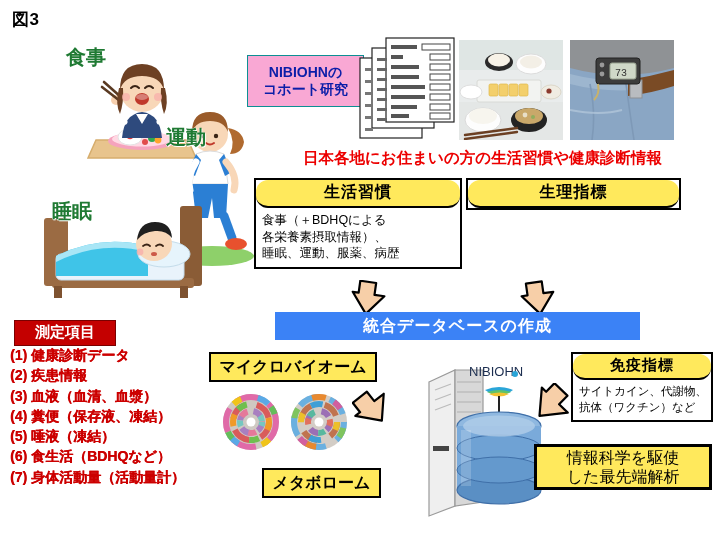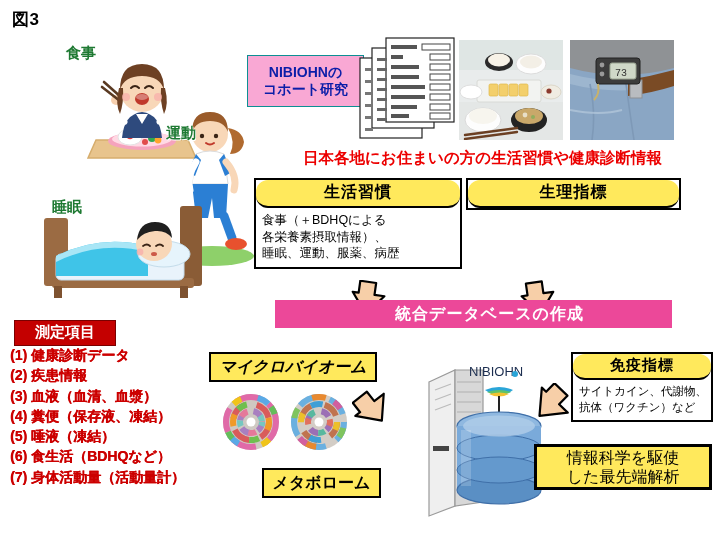--- a/index.html
+++ b/index.html
@@ -8,21 +8,21 @@
     font-family:"Liberation Sans","DejaVu Sans",sans-serif;
     position:relative;
   }
   #stage{position:absolute;left:0;top:0;width:720px;height:540px;}
   .abs{position:absolute;}
 
   
   .fig-label{left:12px;top:8px;font-size:17px;font-weight:bold;color:#000;letter-spacing:0.5px;}
 
   
-  .glabel{color:#1f7a33;font-weight:bold;font-size:15px;
+  .glabel{color:#1f7a33;font-weight:bold;font-size:20px;
           text-shadow:0.7px 0.7px 0 #ffffff,-0.5px -0.5px 0 #ffffff;}
 
   
   .cyan-box{
     left:247px;top:55px;width:117px;height:52px;background:#f9a8d4;
     border:1px solid #0d8f93;box-sizing:border-box;
     display:flex;flex-direction:column;align-items:center;justify-content:center;
     color:#0b1ea8;font-weight:bold;font-size:14px;line-height:1.25;
   }
   .cyan-box span{display:block;white-space:nowrap;}
@@ -41,43 +41,43 @@
     padding:2px 0 3px;letter-spacing:1px;border-radius:12px;
   }
   .panel-body{padding:4px 6px 5px;font-size:12.5px;font-weight:normal;line-height:1.33;color:#000;}
   .panel-body div{white-space:nowrap;}
 
   #panel-lifestyle{left:254px;top:178px;width:208px;}
   #panel-physio{left:466px;top:178px;width:215px;}
 
   
   .red-banner{
-    left:275px;top:300px;width:365px;height:28px;background:#ec4899;
+    left:275px;top:312px;width:365px;height:28px;background:#3b82f6;
     display:flex;align-items:center;justify-content:center;
-    color:#ffffff;font-weight:bold;font-size:16px;letter-spacing:1px;padding-left:32px;
+    color:#ffffff;font-weight:bold;font-size:16px;letter-spacing:1px;
   }
 
   
   #measure-title{
     left:14px;top:320px;background:#c40000;color:#ffffff;font-weight:bold;
     font-size:15px;padding:2px 20px 3px;border:1px solid #7a0000;text-align:center;
   }
   #measure-list{left:10px;top:345px;width:220px;}
   #measure-list .mrow{
     color:#cc0000;font-weight:bold;font-size:14px;line-height:1.45;white-space:nowrap;
     text-shadow:0.4px 0 0 #cc0000;
   }
 
   
   .ybox{
     background:#ffe95c;border:2px solid #000;box-sizing:border-box;
     display:flex;align-items:center;justify-content:center;
     font-weight:bold;color:#000;
   }
-  #box-microbiome{left:209px;top:352px;width:168px;height:30px;font-size:16px;font-style:italic;}
+  #box-microbiome{left:209px;top:352px;width:168px;height:30px;font-size:16px;}
   #box-metabolome{left:262px;top:468px;width:119px;height:30px;font-size:16px;}
 
   #panel-immune{left:571px;top:352px;width:142px;}
   #panel-immune .panel-head{font-size:15px;}
   #panel-immune .panel-body{font-size:11.5px;line-height:1.35;}
 
   #box-analysis{
     left:534px;top:444px;width:178px;height:46px;background:#ffe95c;border:3px solid #000;
     box-sizing:border-box;display:flex;flex-direction:column;align-items:center;justify-content:center;
     font-weight:normal;font-size:16px;color:#000;line-height:1.2;

